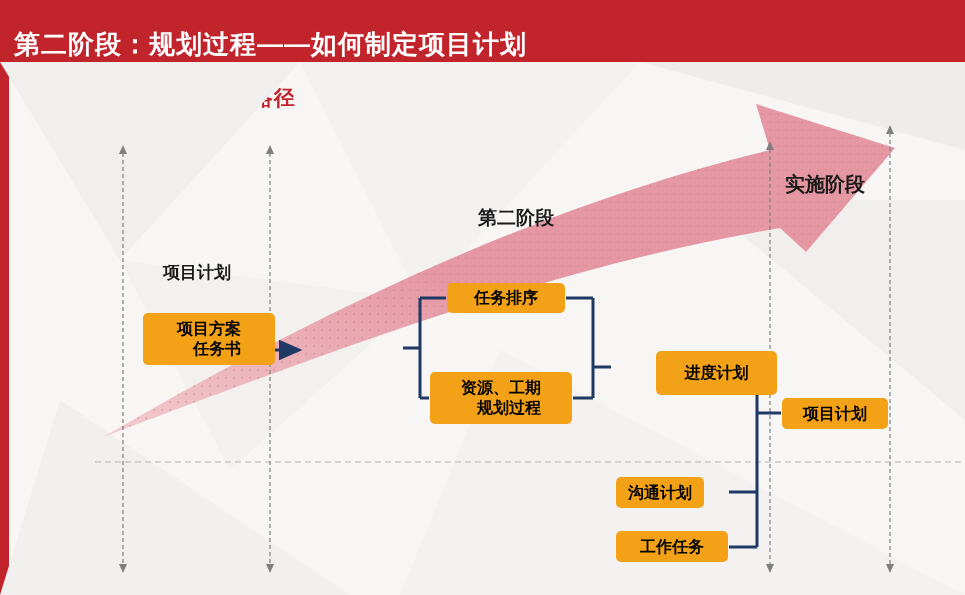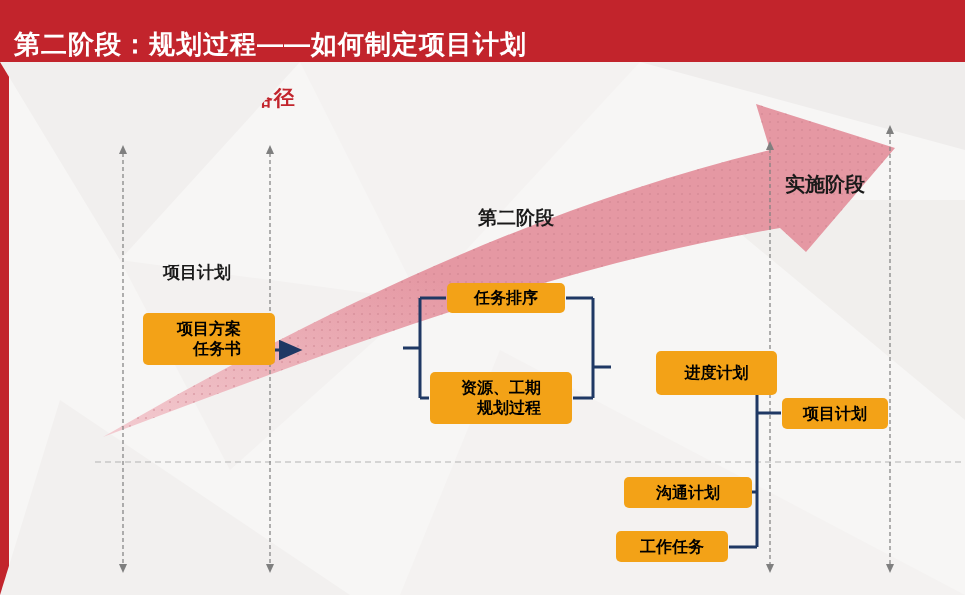--- a/index.html
+++ b/index.html
@@ -39,21 +39,21 @@
     background:var(--box-orange,#f3a217);
     color:#000000;font-weight:bold;font-size:16px;line-height:1.25;
     display:flex;align-items:center;justify-content:center;
     text-align:right;border-radius:5px;white-space:pre-line;
   }
   .node-charter{left:143px;top:313px;width:132px;height:52px;}
   .node-wbs{left:310px;top:322px;width:93px;height:52px;}
   .node-sequencing{left:447px;top:283px;width:118px;height:30px;}
   .node-budget{left:430px;top:372px;width:142px;height:52px;}
   .node-schedule{left:612px;top:351px;width:121px;height:44px;margin-left:44px;}
-  .node-communication{left:616px;top:477px;width:128px;height:31px;margin-left:8px;}
+  .node-communication{left:616px;top:477px;width:88px;height:31px;}
   .node-risk{left:616px;top:531px;width:112px;height:31px;}
   .node-project-plan{left:782px;top:398px;width:106px;height:31px;}
   .connector{stroke:var(--connector-navy,#1f3864);stroke-width:3;fill:none;}
   .divider{stroke:var(--dash-gray,#7f7f7f);stroke-width:1.2;stroke-dasharray:4 3;}
   .divider-cap{fill:var(--dash-gray,#7f7f7f);}
   .baseline{stroke:#b3b3b3;stroke-width:1;stroke-dasharray:6 4;}
 </style>
 </head>
 <body>
 

